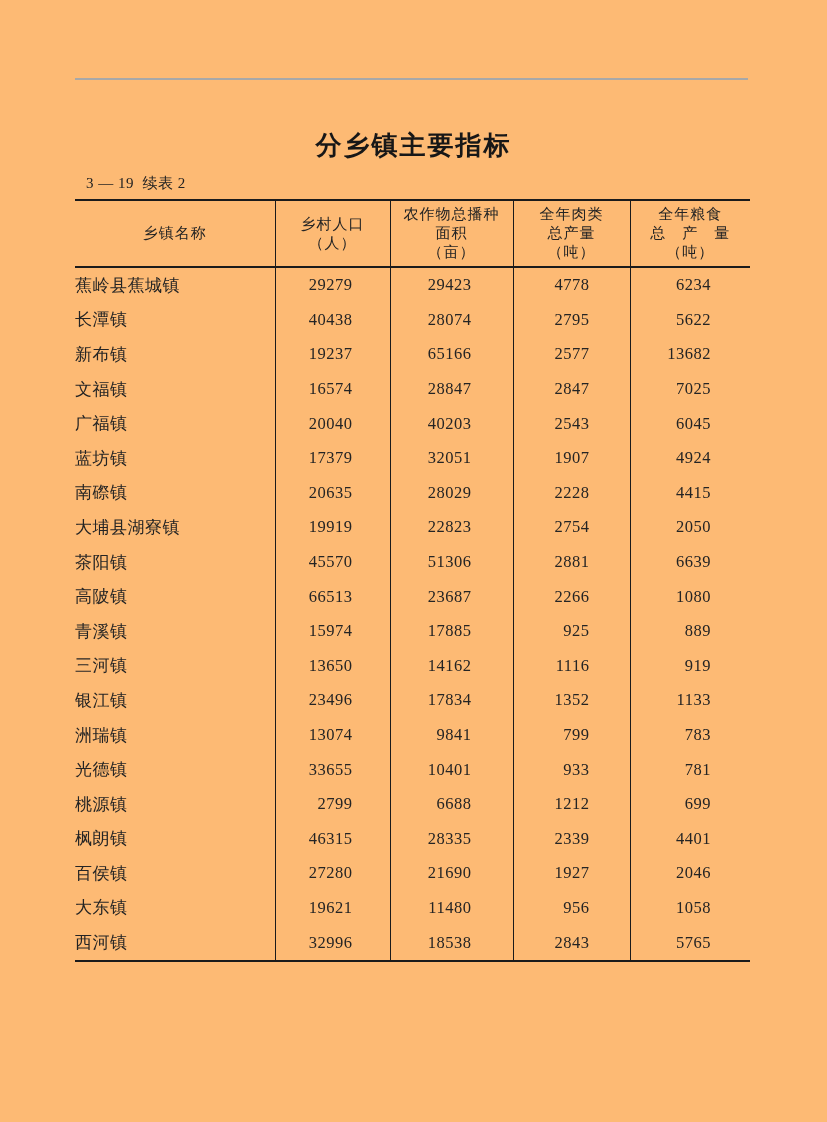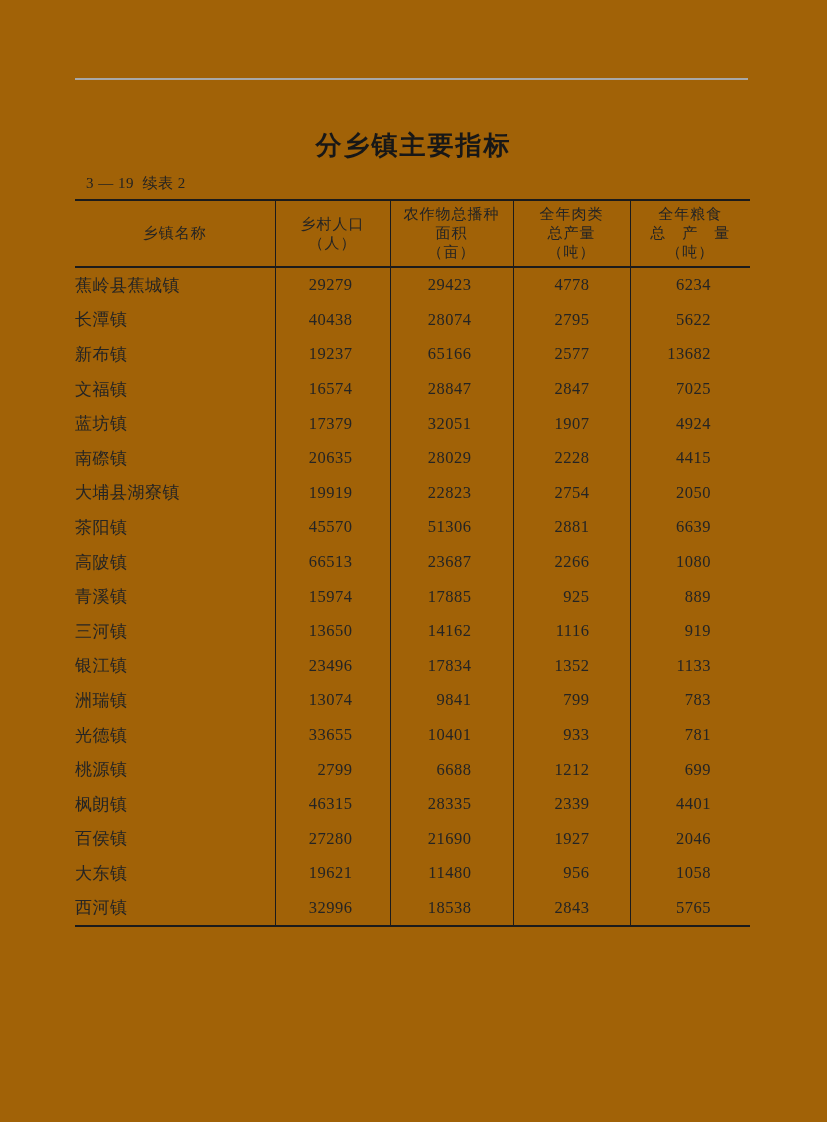--- a/index.html
+++ b/index.html
@@ -5,21 +5,21 @@
   html, body {
     margin: 0;
     padding: 0;
     background: #e8e8e8;
   }
   .page {
     position: relative;
     width: 827px;
     height: 1122px;
     margin: 0 auto;
-    background: #a16207;
+    background: #fdba74;
     font-family: "Liberation Serif", "DejaVu Serif", serif;
     color: #1f1f1f;
     overflow: hidden;
   }
   .top-rule {
     position: absolute;
     left: 75px;
     top: 78px;
     width: 673px;
     height: 2px;
@@ -168,20 +168,27 @@
           <td>13682</td>
         </tr>
         <tr>
           <td>文福镇</td>
           <td>16574</td>
           <td>28847</td>
           <td>2847</td>
           <td>7025</td>
         </tr>
         <tr>
+          <td>广福镇</td>
+          <td>20040</td>
+          <td>40203</td>
+          <td>2543</td>
+          <td>6045</td>
+        </tr>
+        <tr>
           <td>蓝坊镇</td>
           <td>17379</td>
           <td>32051</td>
           <td>1907</td>
           <td>4924</td>
         </tr>
         <tr>
           <td>南磜镇</td>
           <td>20635</td>
           <td>28029</td>

